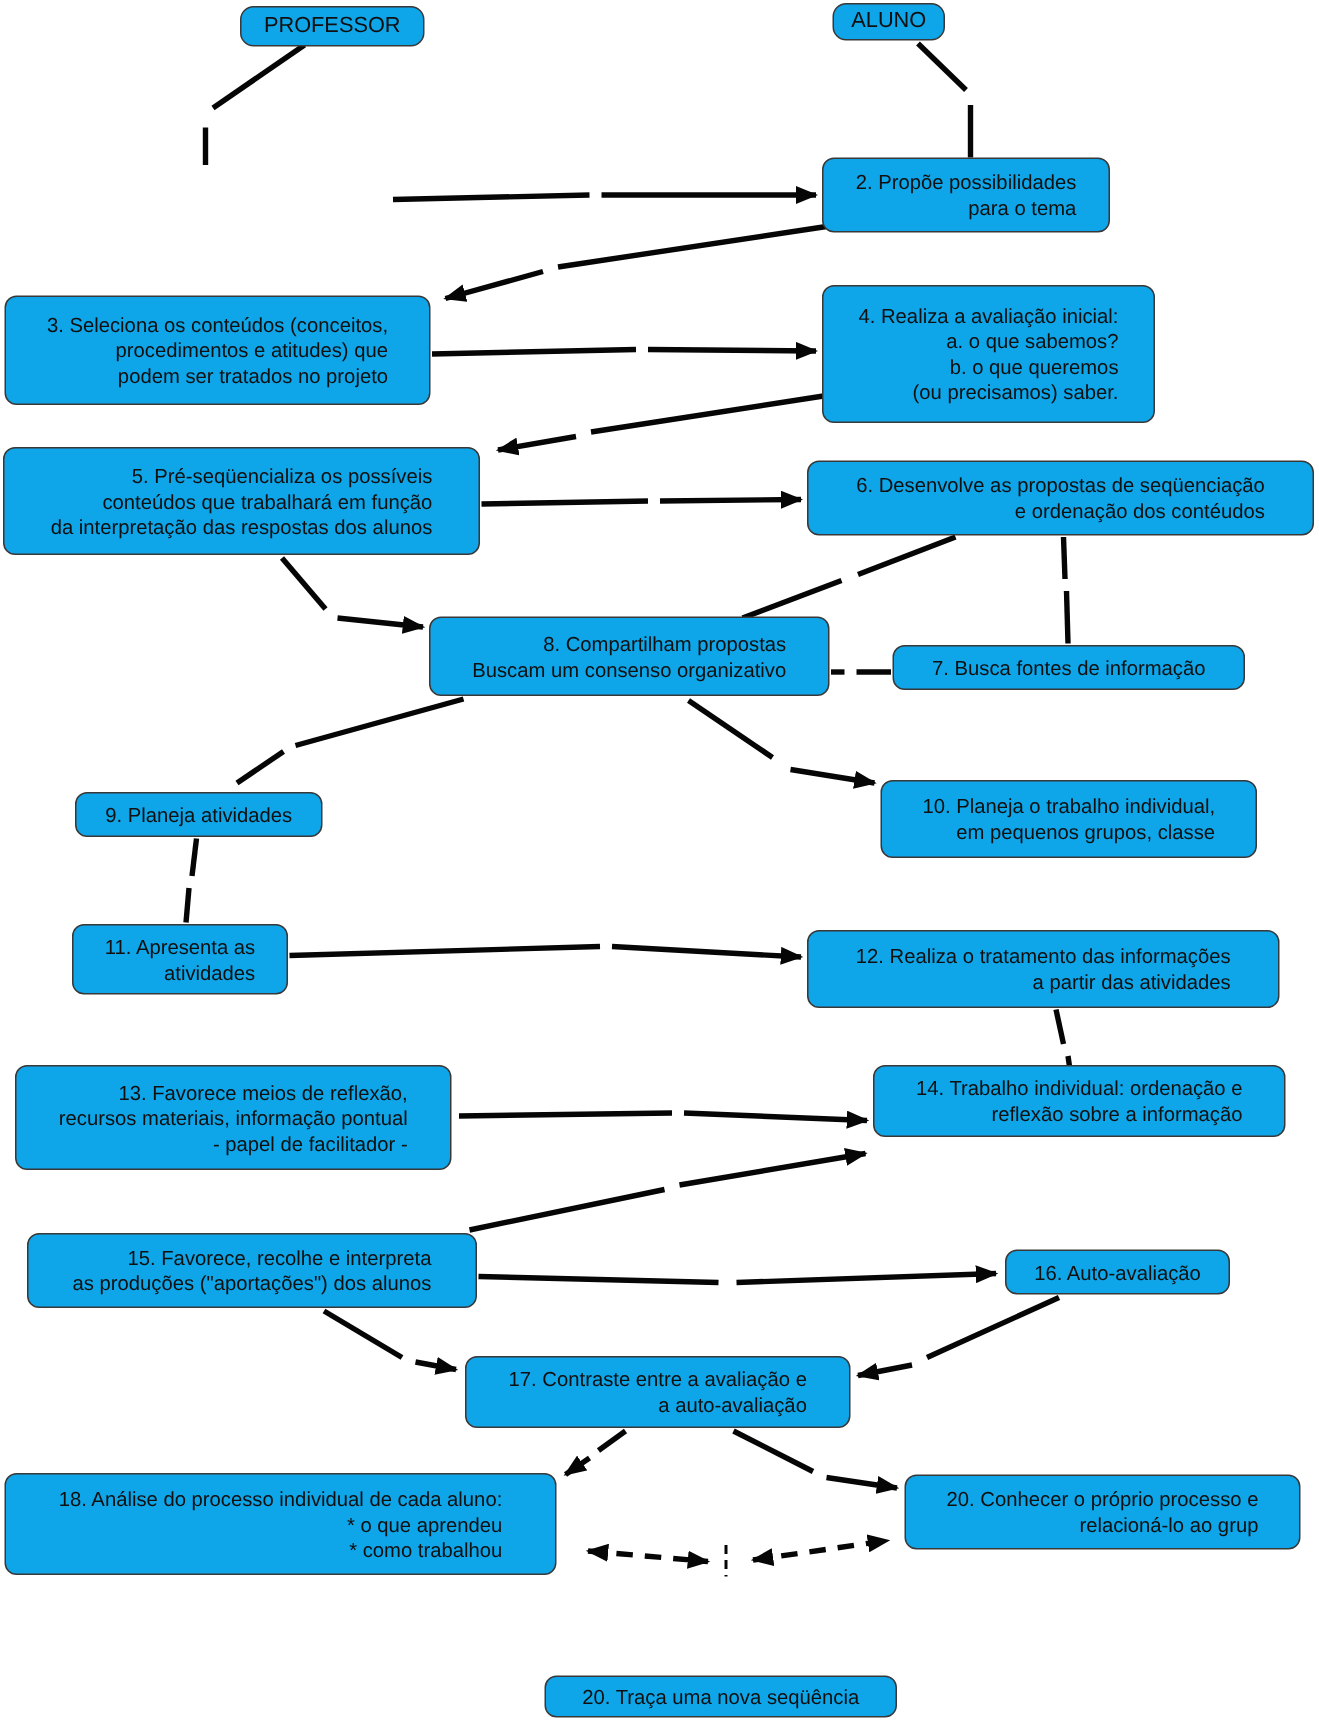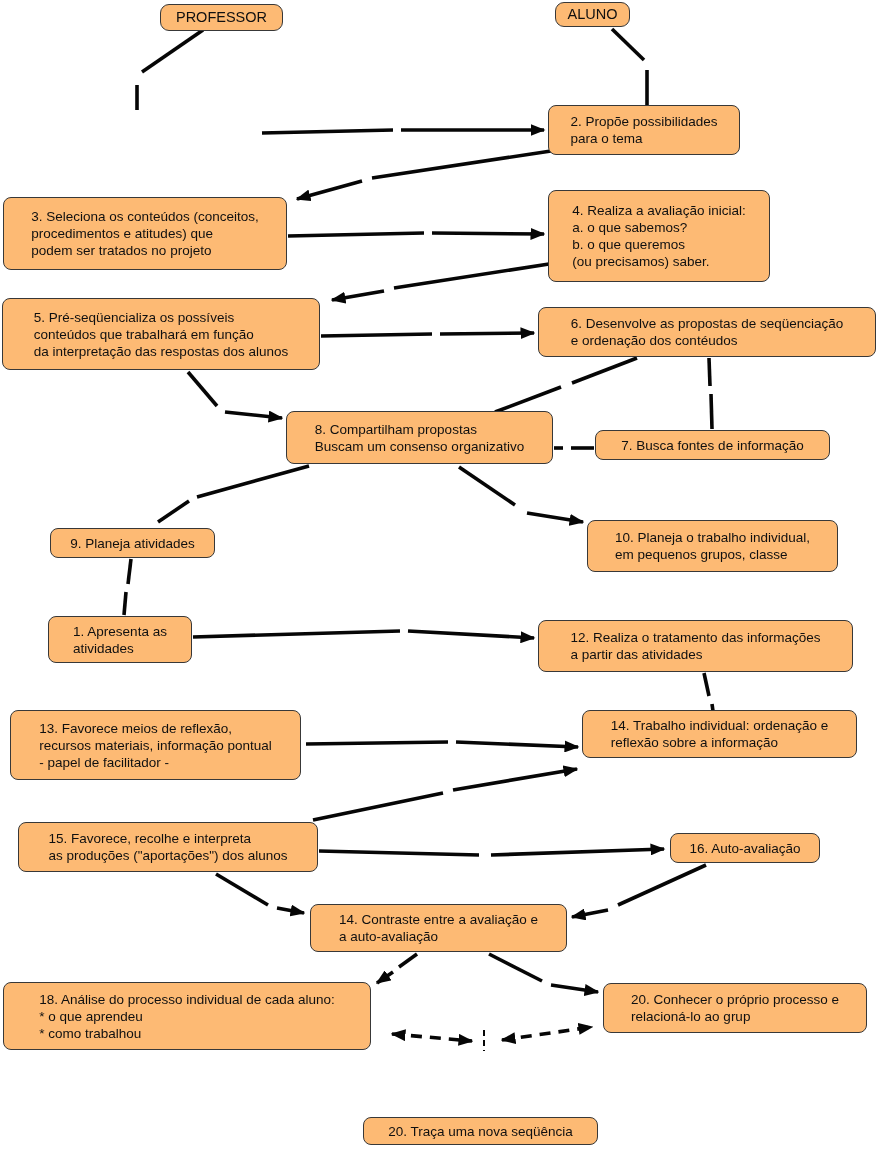--- a/index.html
+++ b/index.html
@@ -25,27 +25,27 @@
   .edges-svg line.dashed {
     stroke-dasharray: 11 8;
   }
   .edges-svg line.tick {
     stroke-width: 2;
     stroke-dasharray: 6 4;
   }
   .node {
     position: absolute;
     box-sizing: border-box;
-    background: #fdba74;
+    background: #0ea5e9;
     border: 1.6px solid #383838;
     border-radius: 8px;
     display: flex;
     align-items: center;
     justify-content: center;
-    text-align: left;
+    text-align: right;
     white-space: pre-line;
     font-size: 13.5px;
     line-height: 1.26;
     color: #101010;
     padding: 2px 5px;
   }
   .actor {
     font-size: 14.5px;
     border-radius: 9px;
   }
@@ -177,33 +177,33 @@
 conteúdos que trabalhará em função
 da interpretação das respostas dos alunos</div>
   <div class="node" style="left:538px;top:307px;width:338px;height:50px">6. Desenvolve as propostas de seqüenciação
 e ordenação dos contéudos</div>
   <div class="node" style="left:595px;top:430px;width:235px;height:30px">7. Busca fontes de informação</div>
   <div class="node" style="left:286px;top:411px;width:267px;height:53px">8. Compartilham propostas
 Buscam um consenso organizativo</div>
   <div class="node" style="left:50px;top:528px;width:165px;height:30px">9. Planeja atividades</div>
   <div class="node" style="left:587px;top:520px;width:251px;height:52px">10. Planeja o trabalho individual,
 em pequenos grupos, classe</div>
-  <div class="node" style="left:48px;top:616px;width:144px;height:47px">1. Apresenta as
+  <div class="node" style="left:48px;top:616px;width:144px;height:47px">11. Apresenta as
 atividades</div>
   <div class="node" style="left:538px;top:620px;width:315px;height:52px">12. Realiza o tratamento das informações
 a partir das atividades</div>
   <div class="node" style="left:10px;top:710px;width:291px;height:70px">13. Favorece meios de reflexão,
 recursos materiais, informação pontual
 - papel de facilitador -</div>
   <div class="node" style="left:582px;top:710px;width:275px;height:48px">14. Trabalho individual: ordenação e
 reflexão sobre a informação</div>
   <div class="node" style="left:18px;top:822px;width:300px;height:50px">15. Favorece, recolhe e interpreta
 as produções ("aportações") dos alunos</div>
   <div class="node" style="left:670px;top:833px;width:150px;height:30px">16. Auto-avaliação</div>
-  <div class="node" style="left:310px;top:904px;width:257px;height:48px">14. Contraste entre a avaliação e
+  <div class="node" style="left:310px;top:904px;width:257px;height:48px">17. Contraste entre a avaliação e
 a auto-avaliação</div>
   <div class="node" style="left:3px;top:982px;width:368px;height:68px">18. Análise do processo individual de cada aluno:
 * o que aprendeu
 * como trabalhou</div>
   <div class="node" style="left:603px;top:983px;width:264px;height:50px">20. Conhecer o próprio processo e
 relacioná-lo ao grup</div>
   <div class="node" style="left:363px;top:1117px;width:235px;height:28px">20. Traça uma nova seqüência</div>
 
 </div>
 

